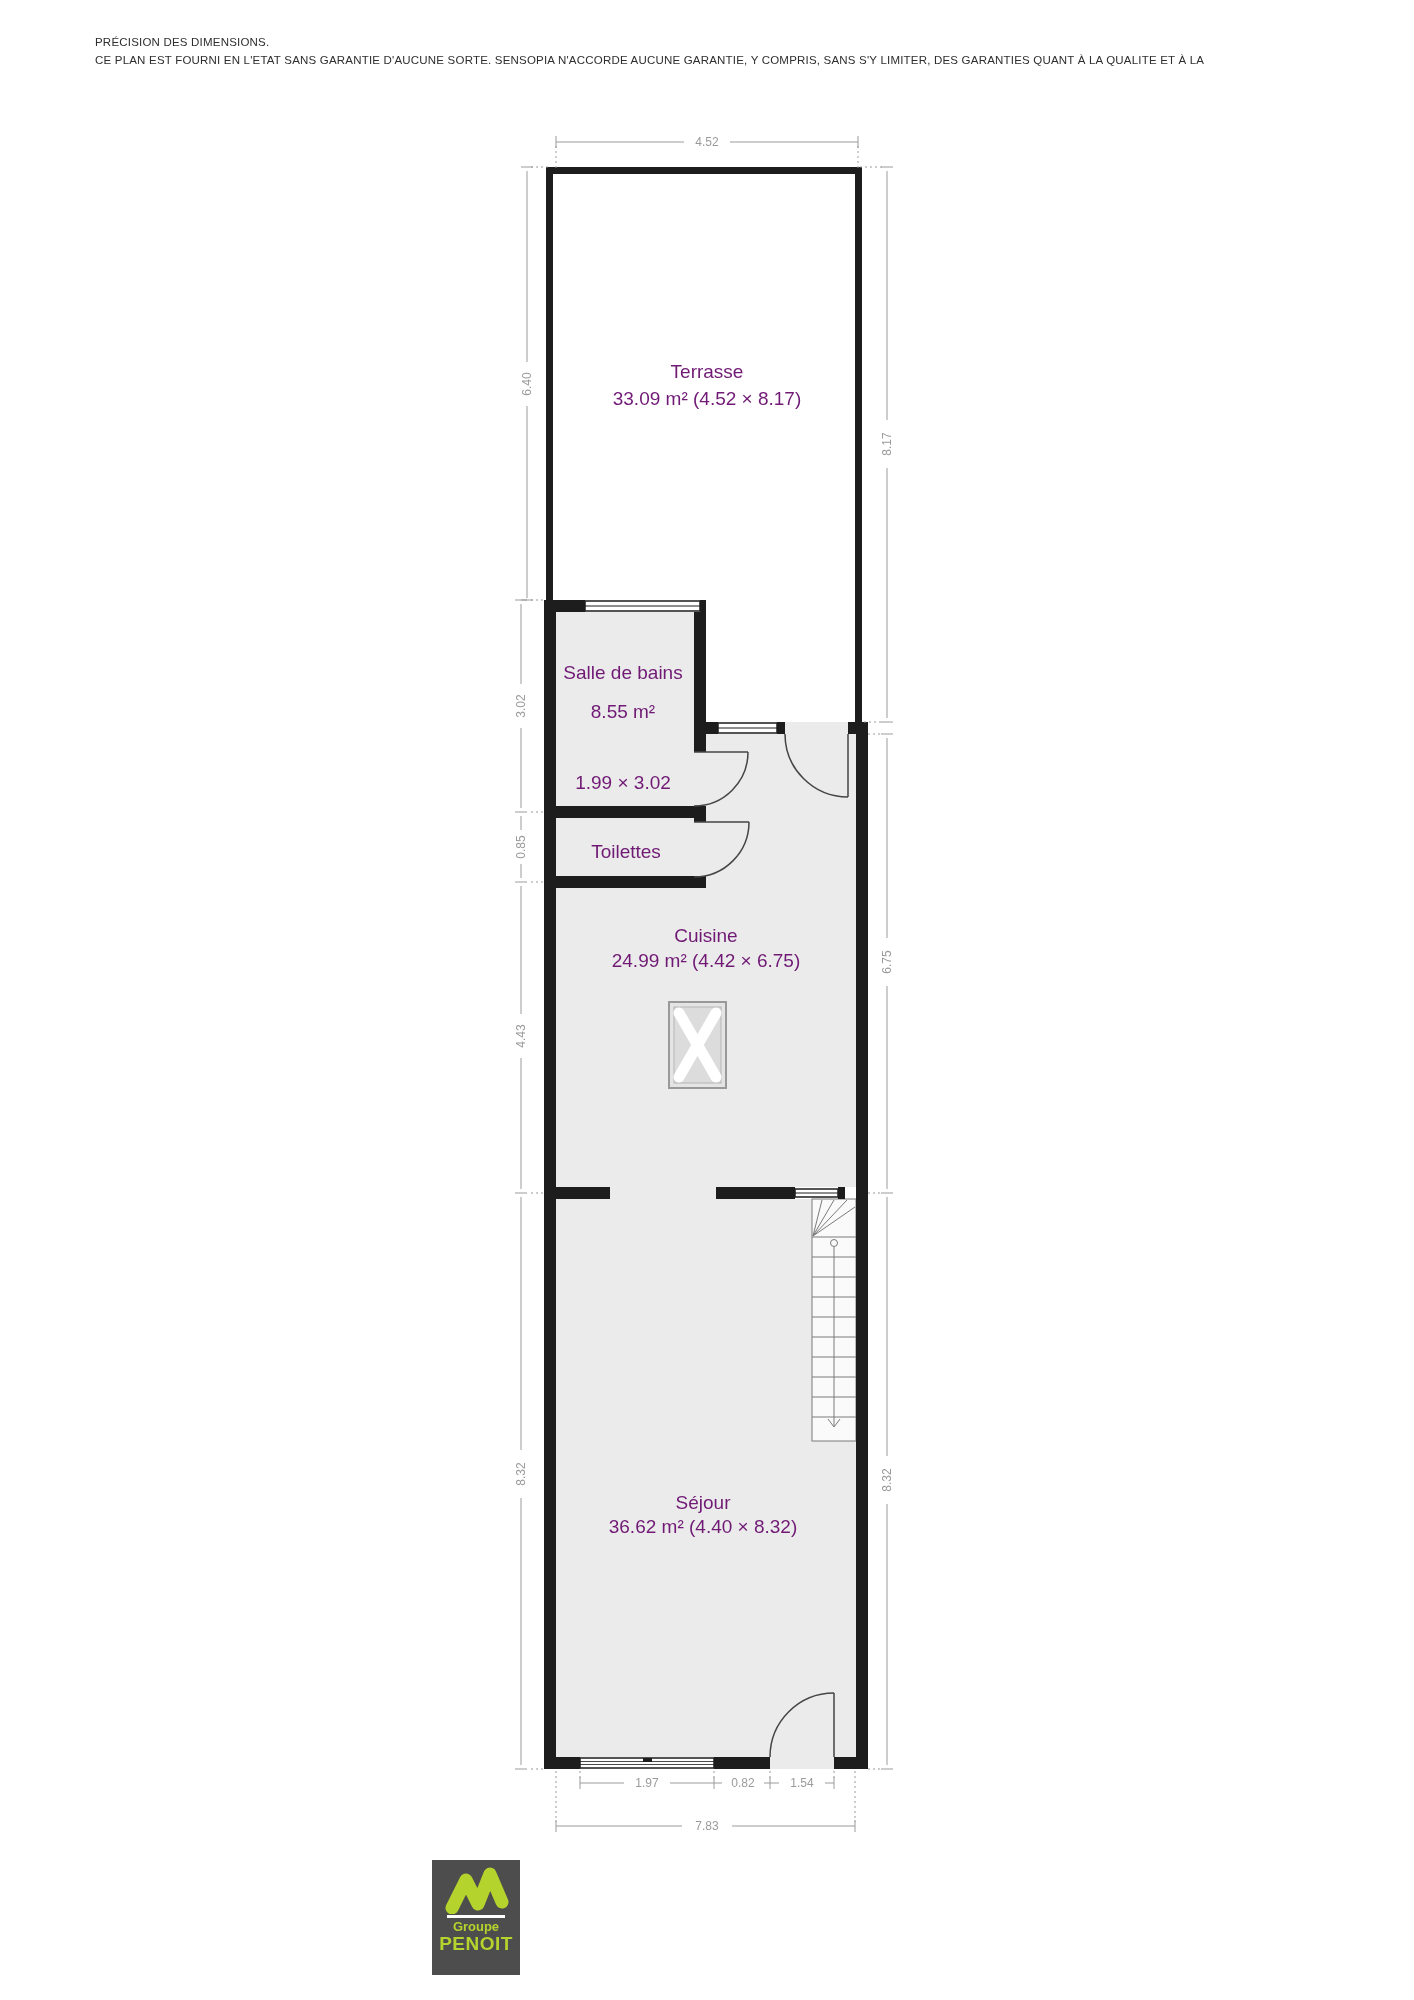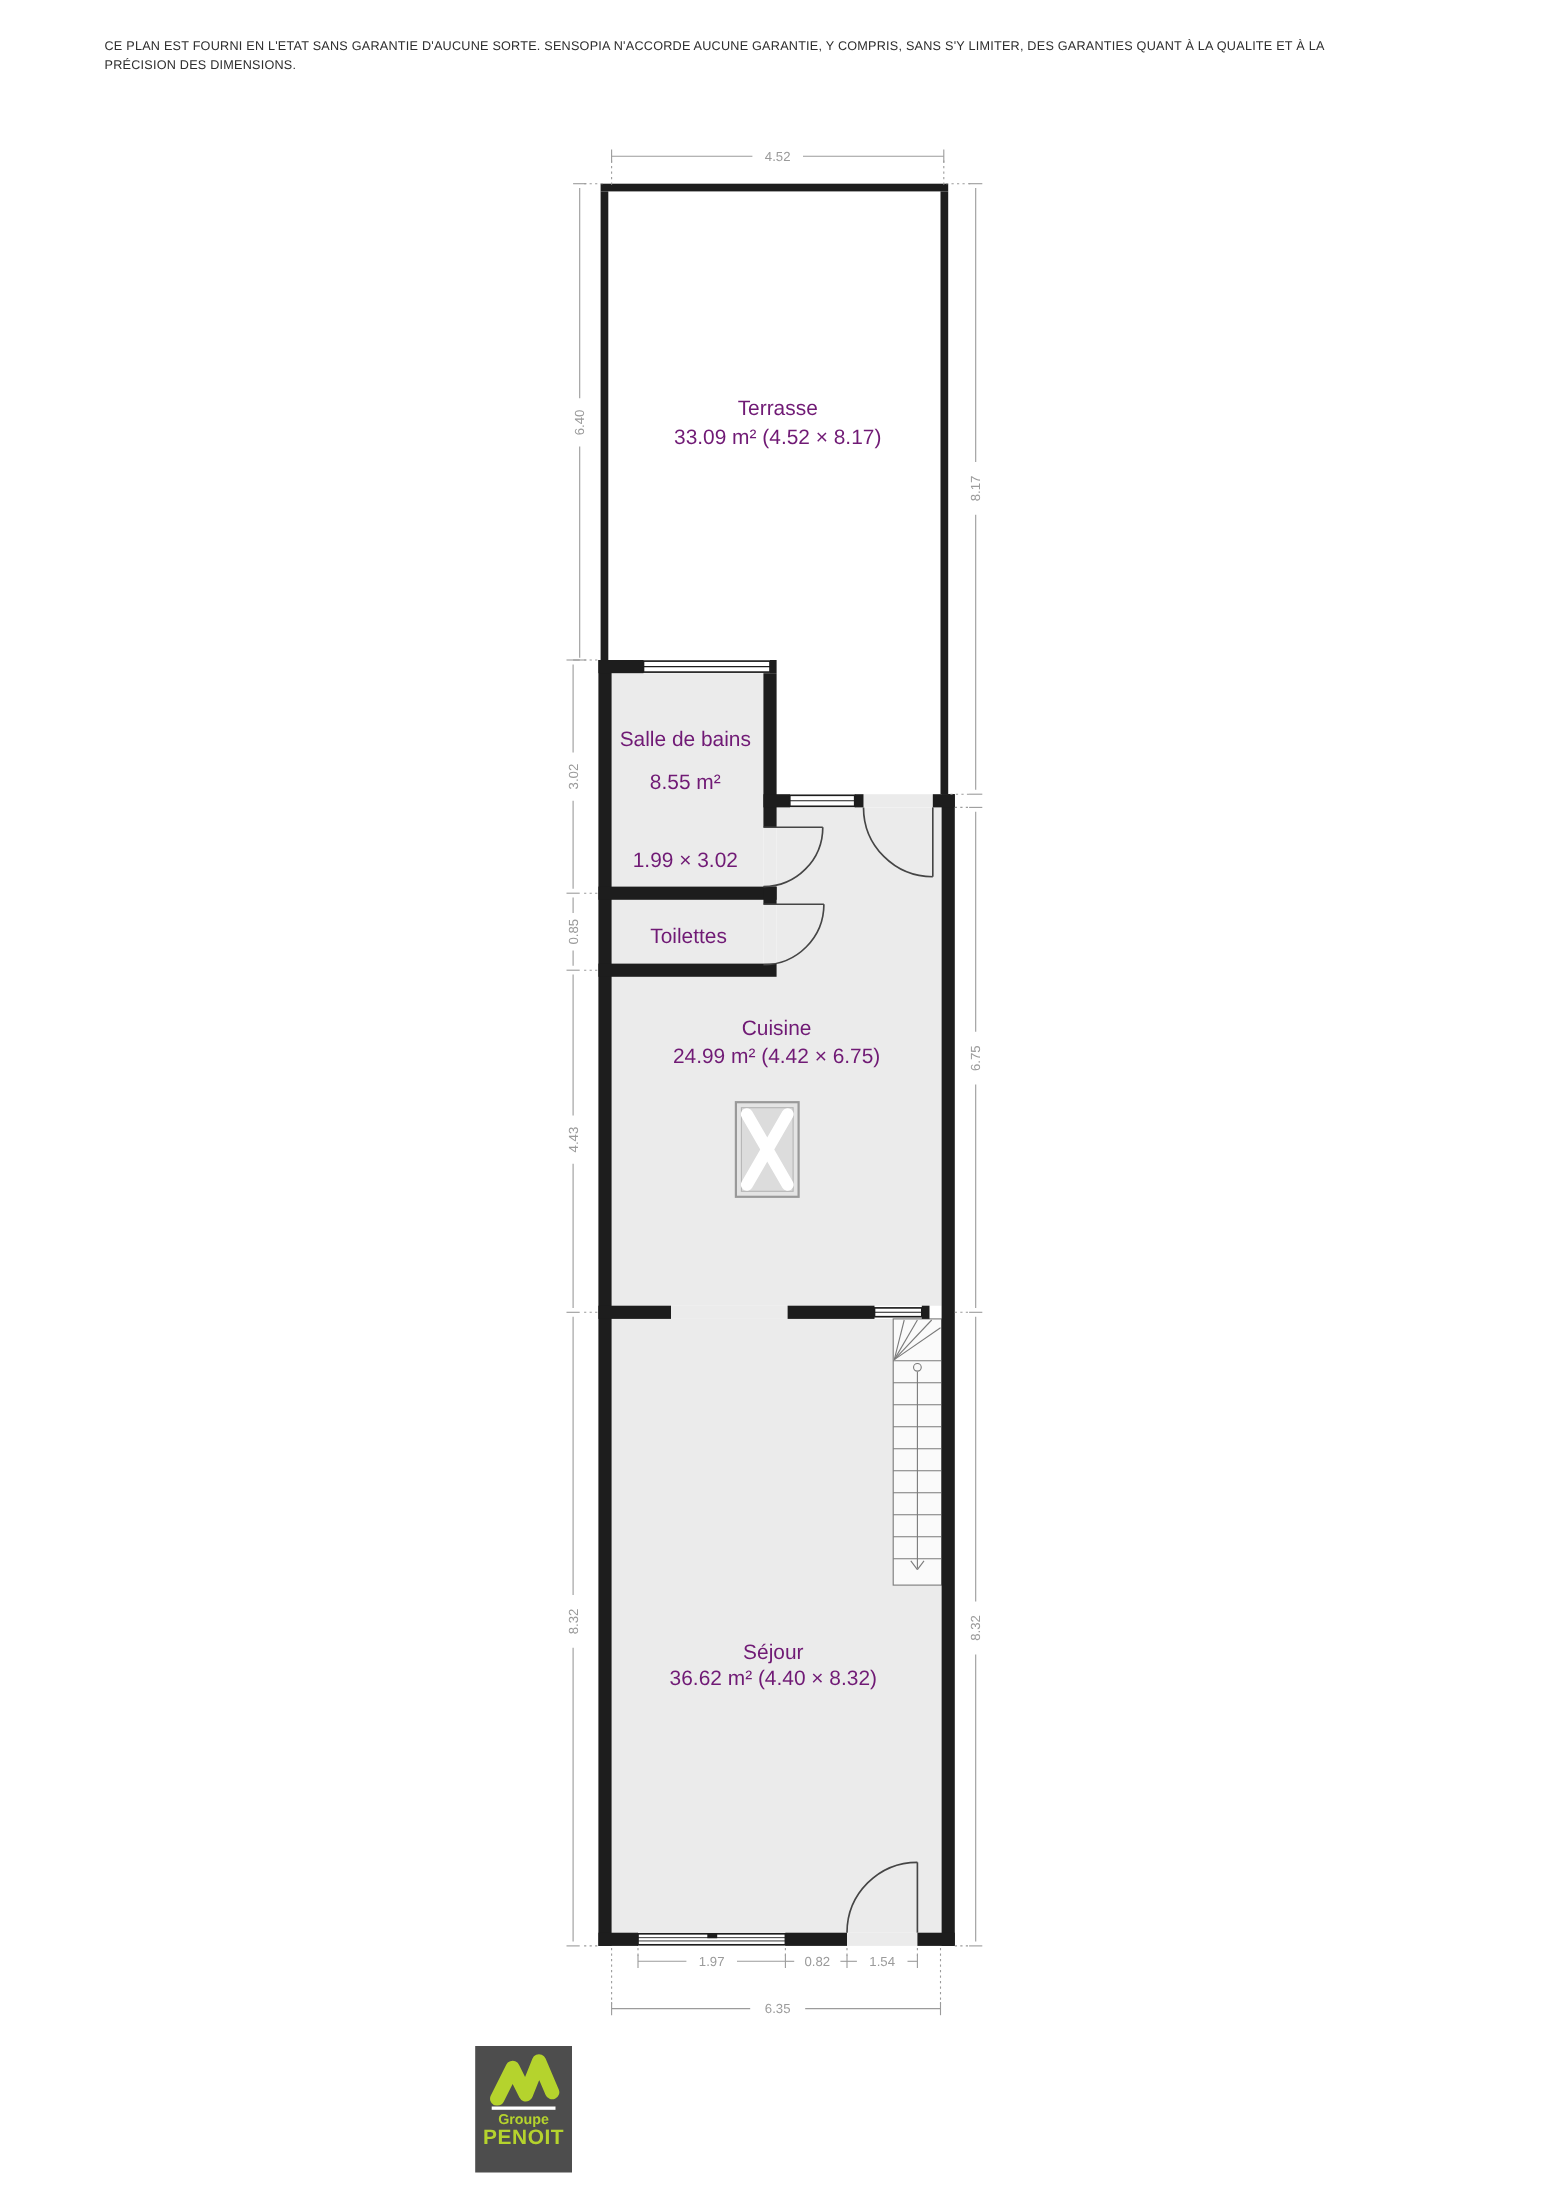--- a/index.html
+++ b/index.html
@@ -20,22 +20,22 @@
   .logo .l1{color:#b5d32d;font-size:13px;font-weight:bold;margin-top:2px;line-height:14px;}
   .logo .l2{color:#b5d32d;font-size:19px;font-weight:bold;line-height:20px;letter-spacing:0.5px;}
   .floor-title{position:absolute;left:553px;top:1903px;font-size:46px;color:#000;}
 </style>
 </head>
 <body>
 
 <div class="page">
 
   <div class="disclaimer">
+    <div>PRÉCISION DES DIMENSIONS.</div>
     <div>CE PLAN EST FOURNI EN L'ETAT SANS GARANTIE D'AUCUNE SORTE. SENSOPIA N'ACCORDE AUCUNE GARANTIE, Y COMPRIS, SANS S'Y LIMITER, DES GARANTIES QUANT À LA QUALITE ET À LA</div>
-    <div>PRÉCISION DES DIMENSIONS.</div>
   </div>
 
   <svg class="plan-svg" width="1414" height="2000" viewBox="0 0 1414 2000">
 
     <g fill="#ebebeb">
       <rect x="556" y="612" width="138" height="194"></rect>
       <rect x="556" y="818" width="138" height="58"></rect>
       <path d="M706,734 H856 V1187 H556 V888 H706 Z"></path>
       <rect x="556" y="1199" width="300" height="558"></rect>
       <rect x="694" y="752" width="12" height="54"></rect>
@@ -242,21 +242,21 @@
   <div class="dim v" style="left:521px;top:706px;">3.02</div>
   <div class="dim v" style="left:521px;top:847px;">0.85</div>
   <div class="dim v" style="left:521px;top:1036px;">4.43</div>
   <div class="dim v" style="left:521px;top:1474px;">8.32</div>
   <div class="dim v" style="left:887px;top:444px;">8.17</div>
   <div class="dim v" style="left:887px;top:962px;">6.75</div>
   <div class="dim v" style="left:887px;top:1480px;">8.32</div>
   <div class="dim" style="left:647px;top:1783px;">1.97</div>
   <div class="dim" style="left:743px;top:1783px;">0.82</div>
   <div class="dim" style="left:802px;top:1783px;">1.54</div>
-  <div class="dim" style="left:707px;top:1826px;">6.35</div>
+  <div class="dim" style="left:707px;top:1826px;">7.83</div>
 
   <div class="logo">
     <svg class="mark" width="72" height="50" viewBox="0 0 72 50">
       <path d="M12,44 L26,16 L38,40 L50,10 L62,38" fill="none" stroke="#b5d32d" stroke-width="13" stroke-linecap="round" stroke-linejoin="round"></path>
     </svg>
     <div class="rule"></div>
     <div class="l1">Groupe</div>
     <div class="l2">PENOIT</div>
   </div>
 

